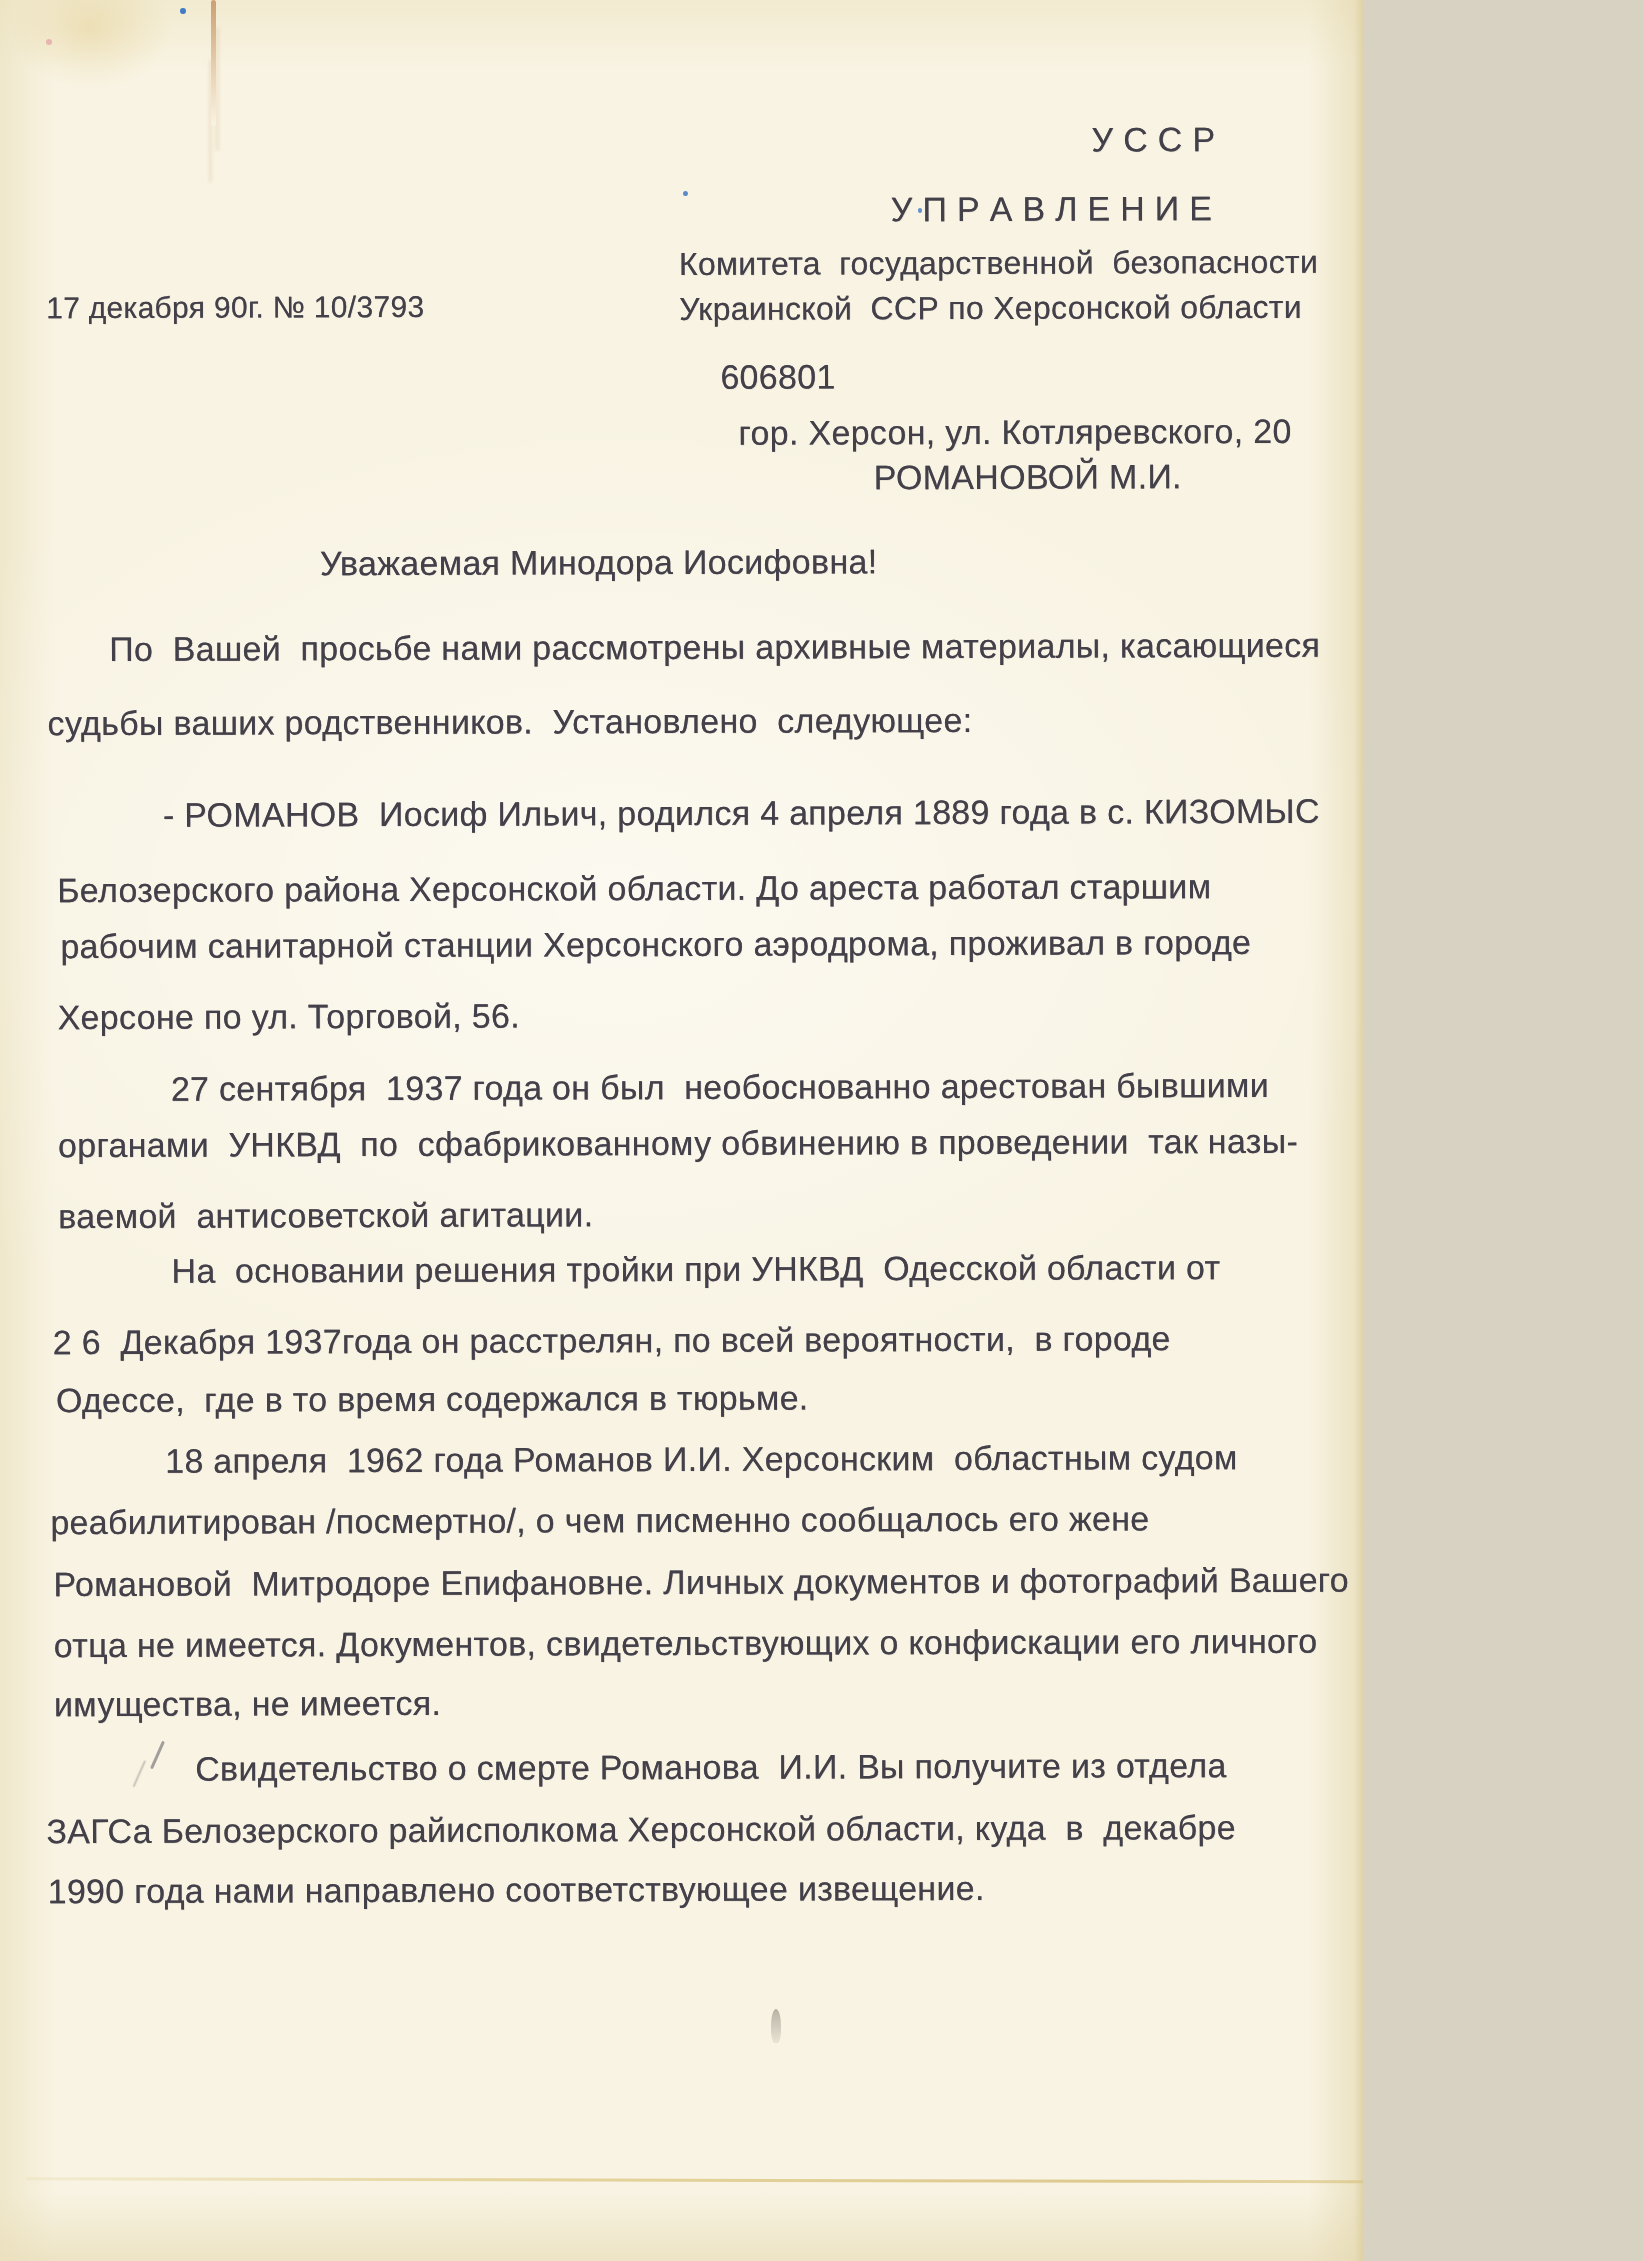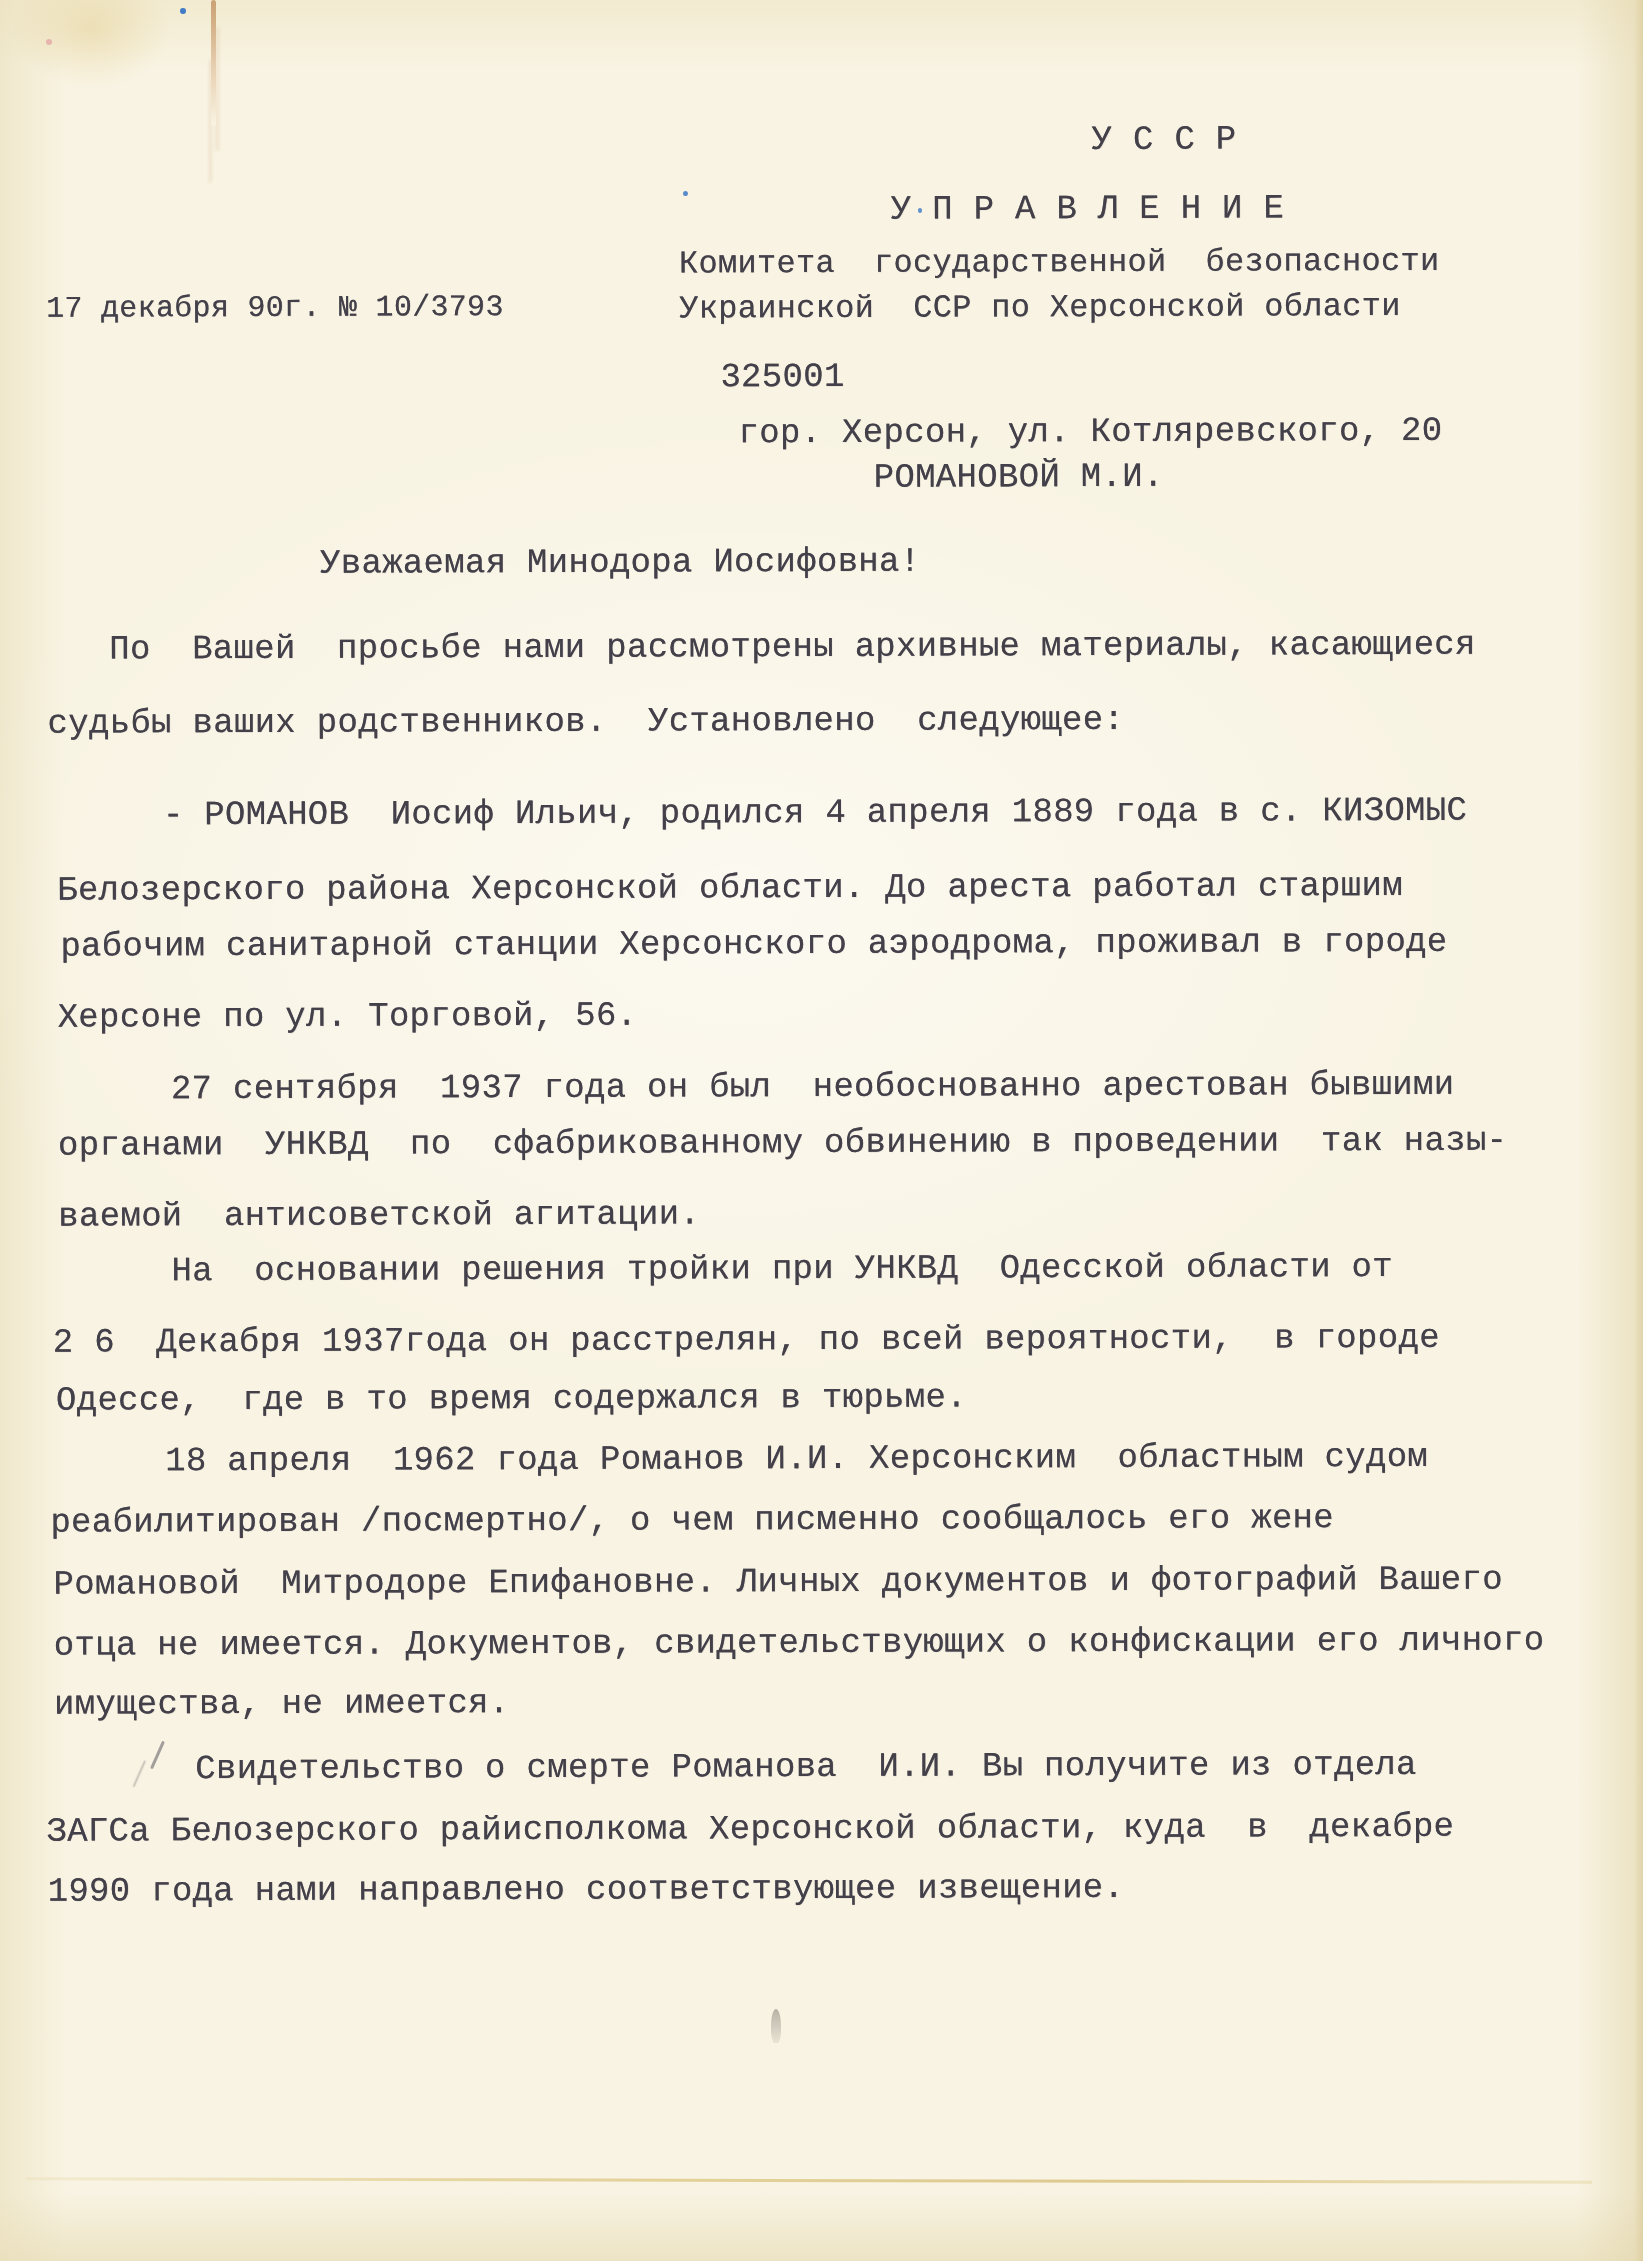--- a/index.html
+++ b/index.html
@@ -2,28 +2,28 @@
 <html style="--paper: #f8f3e2; --ink: #43404a;font-size:10.3px"><head>
 <meta charset="utf-8">
 <style>
   :root{
     --paper:#f8f3e2;
     --ink:#43404a;
   }
   html,body{margin:0;padding:0;background:#d8d2c2;}
   .page{
     position:relative;
-    width:1643px;height:2261px;
+    width:1363px;height:2261px;
     background:
       radial-gradient(1160px 773px at 45% 40%, rgba(255,255,255,.5), rgba(255,255,255,0) 70%),
       linear-gradient(90deg, rgba(233,222,185,.55) 0, rgba(233,222,185,0) 4%, rgba(233,222,185,0) 96%, rgba(226,213,170,.6) 100%),
       linear-gradient(180deg, rgba(236,226,190,.5) 0, rgba(236,226,190,0) 3%, rgba(236,226,190,0) 97%, rgba(228,215,172,.55) 100%),
       var(--paper);
     overflow:hidden;
-    font-family:Liberation Mono, monospace;
+    font-family:Liberation Sans, sans-serif;
     color:var(--ink);
   }
   .scan{position:absolute;inset:0;transform:rotate(-0.2deg);}
   .tline{
     position:absolute;
     font-size:34px;
     line-height:1.15;
     white-space:pre;
     color:var(--ink);
     text-shadow:0 0 0.6px rgba(62,58,72,.65), 0.6px 0.6px 0 rgba(62,58,72,.12);
@@ -82,21 +82,21 @@
   <div class="stain smudge-bottom"></div>
   <div class="stain crease-bottom"></div>
   <div class="stain edge-right"></div>
 
   <div class="scan">
 
     <div class="tline" style="left:1095px;top:122px;">У С С Р</div>
     <div class="tline" style="left:894px;top:191px;">У П Р А В Л Е Н И Е</div>
     <div class="tline lh-small" style="left:682px;top:246px;">Комитета  государственной  безопасности</div>
     <div class="tline lh-small" style="left:682px;top:291px;">Украинской  ССР по Херсонской области</div>
-    <div class="tline" style="left:723px;top:358px;">325001</div>
+    <div class="tline" style="left:723px;top:358px;">606801</div>
     <div class="tline" style="left:741px;top:414px;">гор. Херсон, ул. Котляревского, 20</div>
     <div class="tline" style="left:876px;top:459px;">РОМАНОВОЙ М.И.</div>
 
     <div class="tline ref" style="left:49px;top:289px;">17 декабря 90г. № 10/3793</div>
 
     <div class="tline" style="left:322px;top:543px;">Уважаемая Минодора Иосифовна!</div>
 
     <div class="tline" style="left:111px;top:628px;">По  Вашей  просьбе нами рассмотрены архивные материалы, касающиеся</div>
     <div class="tline" style="left:49px;top:702px;">судьбы ваших родственников.  Установлено  следующее:</div>
     <div class="tline" style="left:164px;top:794px;">- РОМАНОВ  Иосиф Ильич, родился 4 апреля 1889 года в с. КИЗОМЫС</div>

